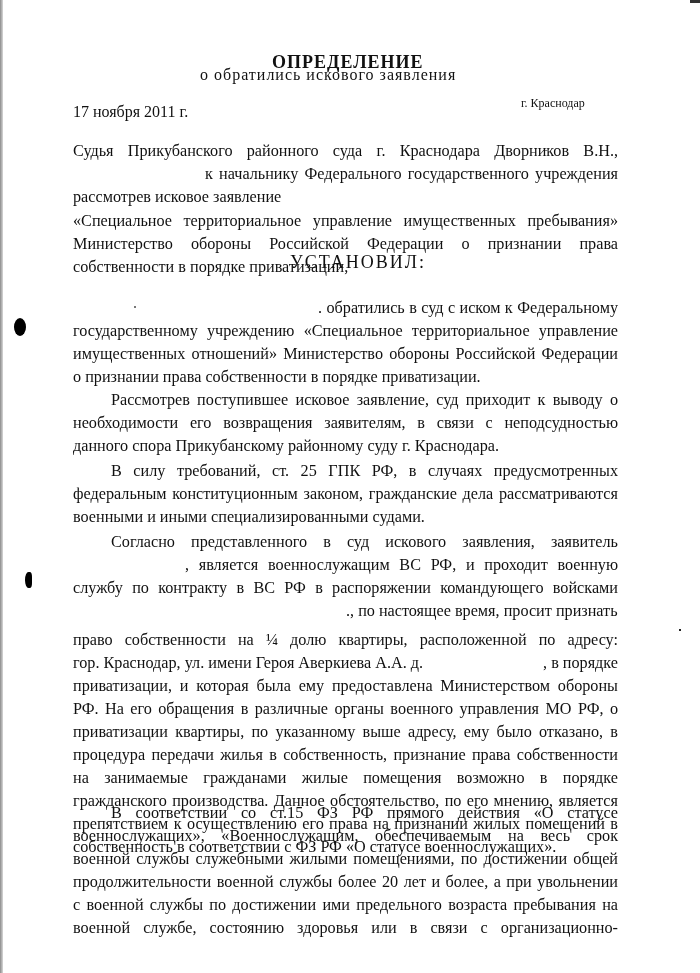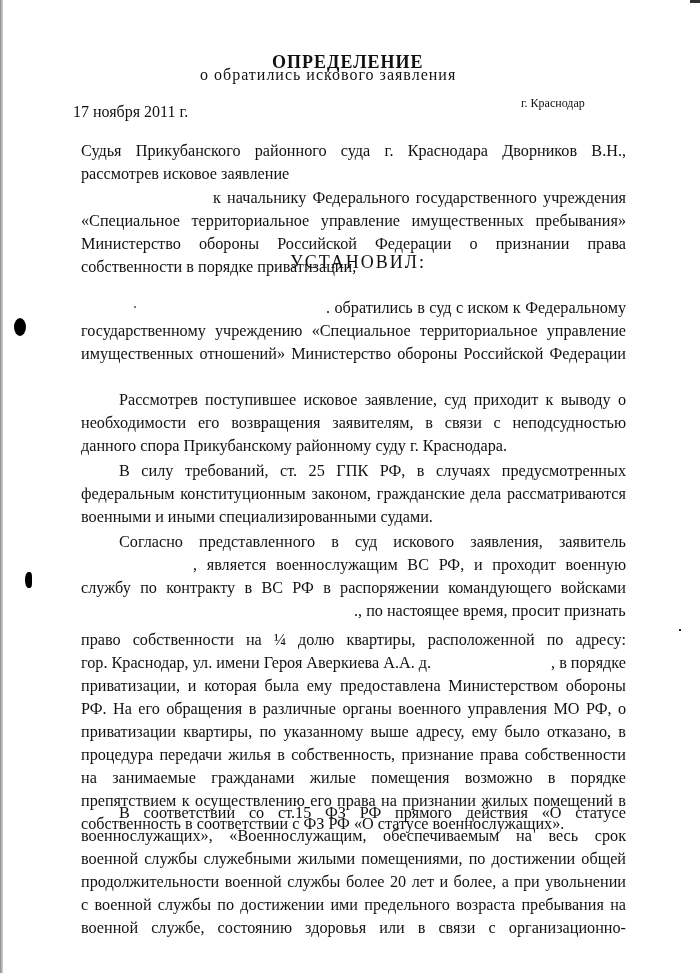--- a/index.html
+++ b/index.html
@@ -25,21 +25,21 @@
     position: absolute; left: 200px; top: 52px; width: 340px; text-align: left;
     font-size: 18px; font-weight: bold; letter-spacing: 1px;
     margin-left: 72px;
   }
   .subtitle {
     position: absolute; top: 66px; left: 200px; font-size: 16px; letter-spacing: 1px;
   }
   .date { position: absolute; left: 73px; top: 103px; font-size: 16px; text-align: right; }
   .city { position: absolute; left: 521px; top: 96px; font-size: 12px; }
 
-  .block { position: absolute; left: 73px; width: 545px; font-size: 16.2px; line-height: 23px; margin-left: 8px; }
+  .block { position: absolute; left: 73px; width: 545px; font-size: 16.2px; line-height: 23px; }
   .line { display: block; white-space: nowrap; text-align: justify; text-align-last: justify; height: 23px; }
   .line.last { text-align-last: left; }
   .indent { padding-left: 38px; }
 
   .heading-established {
     position: absolute; left: 290px; top: 252px; font-size: 18px; letter-spacing: 2px;
   }
   .speck { position: absolute; background: #777; }
 </style>
 </head>
@@ -51,33 +51,34 @@
 <div class="hole-punch hole-2"></div>
 
 <div class="title" style="left:200px;margin-left:72px;">ОПРЕДЕЛЕНИЕ</div>
 <div class="subtitle">о обратились искового заявления</div>
 
 <div class="date">17 ноября 2011 г.</div>
 <div class="city">г. Краснодар</div>
 
 <div class="block" style="top:140px;">
   <span class="line">Судья Прикубанского районного суда г. Краснодара Дворников В.Н.,</span>
+  <span class="line" style="padding-left:132px;">к начальнику Федерального государственного учреждения</span>
   <span class="line last" style="height:24px;">рассмотрев  исковое  заявление</span>
-  <span class="line" style="padding-left:132px;">к начальнику Федерального государственного учреждения</span>
   <span class="line">«Специальное территориальное управление имущественных пребывания»</span>
   <span class="line">Министерство обороны Российской Федерации о признании права</span>
   <span class="line last">собственности в порядке приватизации,</span>
 </div>
 
 <div class="heading-established">УСТАНОВИЛ:</div>
 
 <div class="block" style="top:297px;">
   <span class="line" style="padding-left:245px;">. обратились в суд с иском к Федеральному</span>
   <span class="line">государственному учреждению «Специальное территориальное управление</span>
   <span class="line">имущественных отношений» Министерство обороны Российской Федерации</span>
+  <span class="line last">о признании права собственности в порядке приватизации.</span>
 </div>
 
 <div class="block" style="top:389px;">
   <span class="line indent">Рассмотрев поступившее исковое заявление, суд приходит к выводу о</span>
   <span class="line">необходимости его возвращения заявителям, в связи с неподсудностью</span>
   <span class="line last">данного спора Прикубанскому районному суду г. Краснодара.</span>
 </div>
 
 <div class="block" style="top:460px;">
   <span class="line indent">В силу требований, ст. 25 ГПК РФ, в случаях предусмотренных</span>
@@ -93,20 +94,21 @@
   <span class="line">право собственности на ¼ долю квартиры, расположенной по адресу:</span>
   <span class="line" style="position:relative;">
     <span style="position:absolute;left:0;">гор. Краснодар, ул. имени Героя Аверкиева А.А. д.</span>
     <span style="position:absolute;right:0;">, в порядке</span>
   </span>
   <span class="line">приватизации, и которая была ему предоставлена Министерством обороны</span>
   <span class="line">РФ. На его обращения в различные органы военного управления МО РФ, о</span>
   <span class="line">приватизации квартиры, по указанному выше адресу, ему было отказано, в</span>
   <span class="line">процедура передачи жилья в собственность, признание права собственности</span>
   <span class="line">на занимаемые гражданами жилые помещения возможно в порядке</span>
+  <span class="line">гражданского производства. Данное обстоятельство, по его мнению, является</span>
   <span class="line">препятствием к осуществлению его права на признании жилых помещений в</span>
   <span class="line last">собственность в соответствии с ФЗ РФ «О статусе военнослужащих».</span>
 </div>
 
 <div class="block" style="top:802px;">
   <span class="line indent">В соответствии  со ст.15 ФЗ РФ прямого действия «О статусе</span>
   <span class="line">военнослужащих»,  «Военнослужащим,  обеспечиваемым  на  весь  срок</span>
   <span class="line">военной службы служебными  жилыми помещениями, по достижении общей</span>
   <span class="line">продолжительности военной службы более 20 лет и более, а  при увольнении</span>
   <span class="line">с военной службы по достижении ими предельного возраста пребывания на</span>

